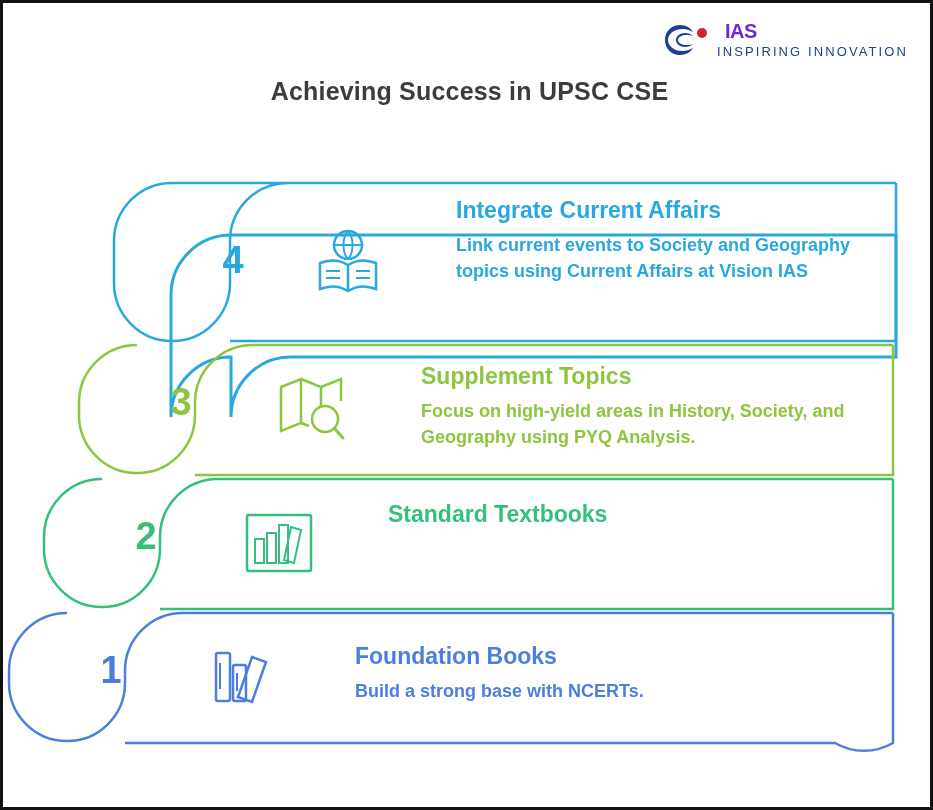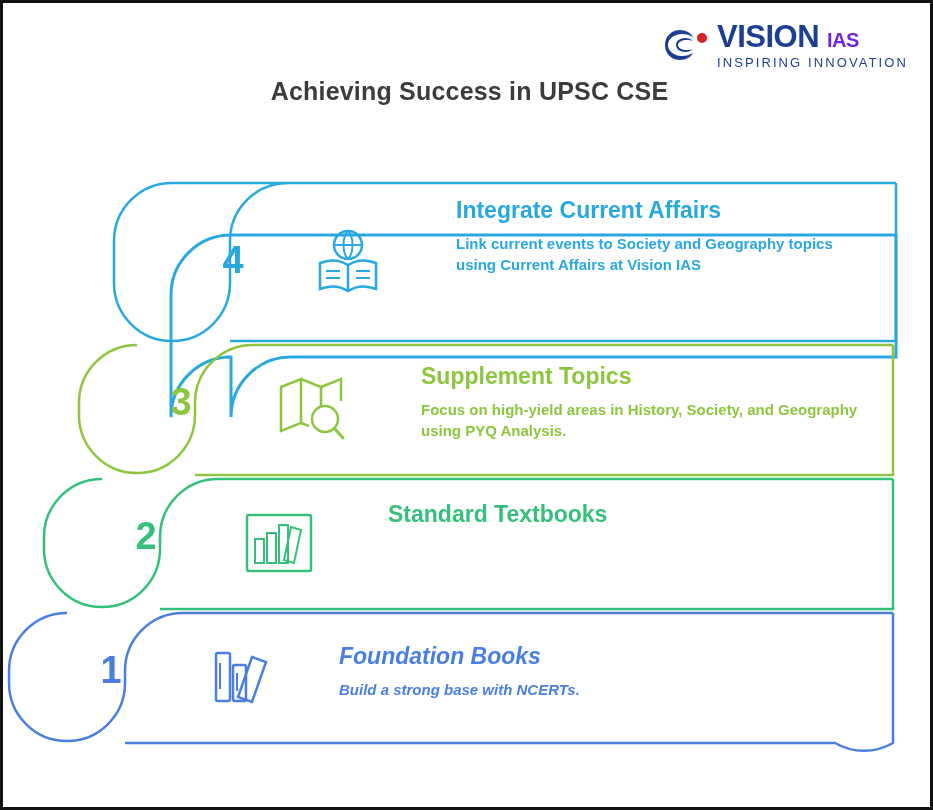--- a/index.html
+++ b/index.html
@@ -93,21 +93,21 @@
   }
   .row-text {
     position: absolute;
   }
   .row-head {
     font-size: 23px;
     font-weight: bold;
     margin-bottom: 9px;
   }
   .row-body {
-    font-size: 15px;
+    font-size: 18px;
     font-weight: bold;
     line-height: 1.42;
   }
 
   
   .c4 { color: #29a8e0; }
   .c3 { color: #8cc63e; }
   .c2 { color: #34c07b; }
   .c1 { color: #4a7fe0; }
 </style>
@@ -117,21 +117,20 @@
 <div id="frame">
 
   <div id="logo">
     <svg id="logo-mark" viewBox="0 0 46 36">
       <path d="M2 18c0-9 7-15 15-15 6 0 11 3 13 7-3-2-7-3-11-3-8 0-14 5-14 11 0 6 6 11 14 11 4 0 8-1 11-3-2 4-7 7-13 7C9 33 2 27 2 18z" fill="#1c3f94"></path>
       <path d="M13 18c0-4 4-7 9-7 3 0 6 1 8 3-2-1-4-1-6-1-5 0-9 2-9 5s4 5 9 5c2 0 4 0 6-1-2 2-5 3-8 3-5 0-9-3-9-7z" fill="#1c3f94"></path>
       <circle cx="39" cy="11" r="5" fill="#d6232a"></circle>
     </svg>
     <div id="logo-text">
       <div id="logo-top">
-        <span class="logo-vision">VISION</span>
         <span class="logo-ias">IAS</span>
       </div>
       <div class="logo-tag">INSPIRING INNOVATION</div>
     </div>
   </div>
 
   <div id="page-title">Achieving Success in UPSC CSE</div>
 
   <div id="diagram">
 
@@ -197,19 +196,19 @@
     </div>
 
     <div class="row-number c1" style="left:73px; top:496px;">1</div>
     <svg class="row-icon" style="left:203px; top:486px;" viewBox="0 0 76 76">
       <rect x="10" y="14" width="14" height="48" rx="2" fill="none" stroke="#4a7fe0" stroke-width="2.5"></rect>
       <path d="M14 24v26" stroke="#4a7fe0" stroke-width="2" fill="none"></path>
       <rect x="27" y="26" width="13" height="36" rx="2" fill="none" stroke="#4a7fe0" stroke-width="2.5"></rect>
       <path d="M31 34v18" stroke="#4a7fe0" stroke-width="2" fill="none"></path>
       <path d="M46 18l14 5-14 40-14-5z" fill="none" stroke="#4a7fe0" stroke-width="2.5"></path>
     </svg>
-    <div class="row-text" style="left:336px; top:490px; width:470px;font-style:italic;">
+    <div class="row-text" style="left:352px; top:490px; width:470px;">
       <div class="row-head c1">Foundation Books</div>
       <div class="row-body c1">Build a strong base with NCERTs.</div>
     </div>
 
   </div>
 </div>
 
 </body></html>

